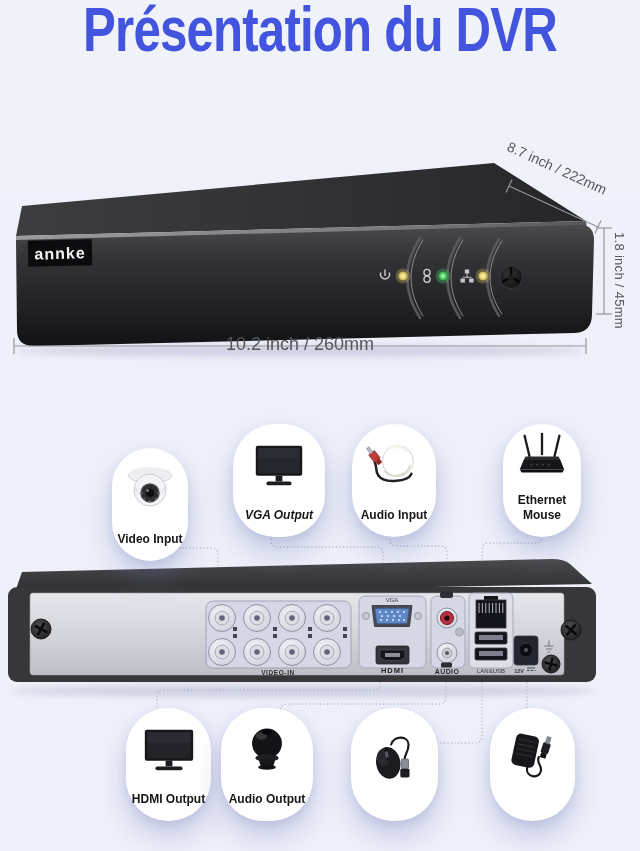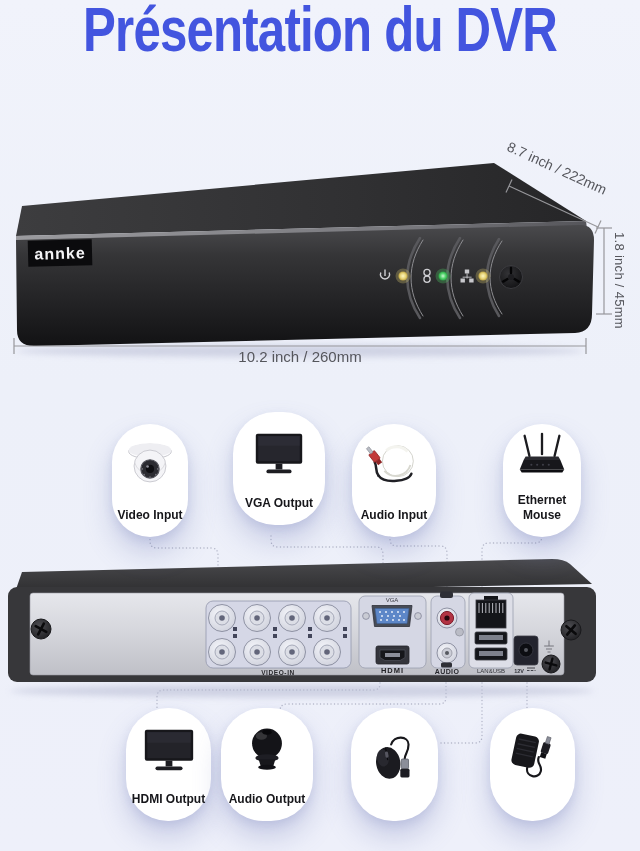--- a/index.html
+++ b/index.html
@@ -9,21 +9,21 @@
     font-family:"Liberation Sans",sans-serif;
   }
   .title{
     position:absolute;top:-6px;left:0;right:0;height:72px;line-height:72px;
     text-align:center;font-size:60px;font-weight:bold;color:#4355df;
     transform:scale(0.82,1.05);letter-spacing:-1px;white-space:nowrap;
   }
   .dim{position:absolute;color:#55565c;font-size:14px;white-space:nowrap;}
   .dim-depth{left:467px;top:160px;width:180px;text-align:center;transform:rotate(24.5deg);}
   .dim-height{left:612px;top:232px;writing-mode:vertical-rl;font-size:13px;letter-spacing:.3px;}
-  .dim-width{left:100px;top:348px;width:400px;text-align:center;font-size:15px;}
+  .dim-width{left:100px;top:334px;width:400px;text-align:center;font-size:18px;}
   .stage{position:absolute;left:0;top:0;}
   .capsule{
     position:absolute;background:#fff;border-radius:42px;
     box-shadow:0 16px 28px rgba(108,118,182,.30),0 4px 10px rgba(108,118,182,.16);
     display:flex;flex-direction:column;align-items:center;justify-content:flex-end;
     padding-bottom:13px;box-sizing:border-box;z-index:5;
   }
   .cap-icon{flex:1;display:flex;align-items:center;justify-content:center;width:100%;}
   .cap-label{
     font-size:12px;font-weight:bold;color:#16161a;text-align:center;line-height:1.3;
@@ -352,21 +352,21 @@
           <line x1="551" y1="658.5" x2="551" y2="669.5"></line>
       </g>
     </g>
   </g>
 </svg>
 
 <div class="dim dim-depth">8.7 inch / 222mm</div>
 <div class="dim dim-height">1.8 inch / 45mm</div>
 <div class="dim dim-width">10.2 inch / 260mm</div>
 
-<div class="capsule" style="left:112px;top:424px;width:76px;height:113px;">
+<div class="capsule" style="left:112px;top:448px;width:76px;height:113px;">
   <div class="cap-icon">
     <svg width="58" height="58" viewBox="0 0 60 60">
       <ellipse cx="30" cy="15" rx="22" ry="7.5" fill="#fbfbfd" stroke="#c6c6cc" stroke-width="1"></ellipse>
       <ellipse cx="30" cy="13.5" rx="22" ry="7" fill="#eeeef2"></ellipse>
       <circle cx="30" cy="30" r="16.5" fill="#f4f4f7" stroke="#c9c9cf" stroke-width="1"></circle>
       <path d="M 14,26 A 16.5,16.5 0 0 0 46,26" fill="none" stroke="#dadade" stroke-width="1"></path>
       <circle cx="30" cy="33" r="9.5" fill="#2b2b31" stroke="#56565e" stroke-width="1.2"></circle>
       <circle cx="30" cy="33" r="4.2" fill="#0e0e12"></circle>
       <circle cx="27.5" cy="30.5" r="1.4" fill="#8e8e98"></circle>
       <g fill="#707078">
@@ -374,21 +374,21 @@
           <circle cx="24" cy="39" r="0.9"></circle>
           <circle cx="30" cy="41.5" r="0.9"></circle>
         <circle cx="36" cy="39" r="0.9"></circle>
           <circle cx="38" cy="33" r="0.9"></circle>
       </g>
     </svg>
   </div>
   <div class="cap-label">Video Input</div>
 </div>
 
-<div class="capsule" style="left:233px;top:412px;width:92px;height:113px;">
+<div class="capsule" style="left:233px;top:424px;width:92px;height:113px;font-style:italic;">
   <div class="cap-icon">
     <svg width="58" height="58" viewBox="0 0 60 60">
       <rect x="6" y="9" width="48" height="31" rx="2" fill="#17171b"></rect>
       <rect x="8.5" y="11.5" width="43" height="26" fill="#26262d"></rect>
       <rect x="8.5" y="11.5" width="43" height="10" fill="#31313a" opacity=".6"></rect>
       <rect x="26.5" y="40" width="7" height="6" fill="#1d1d22"></rect>
       <rect x="17" y="46" width="26" height="4" rx="2" fill="#1d1d22"></rect>
     </svg>
   </div>
   <div class="cap-label">VGA Output</div>

